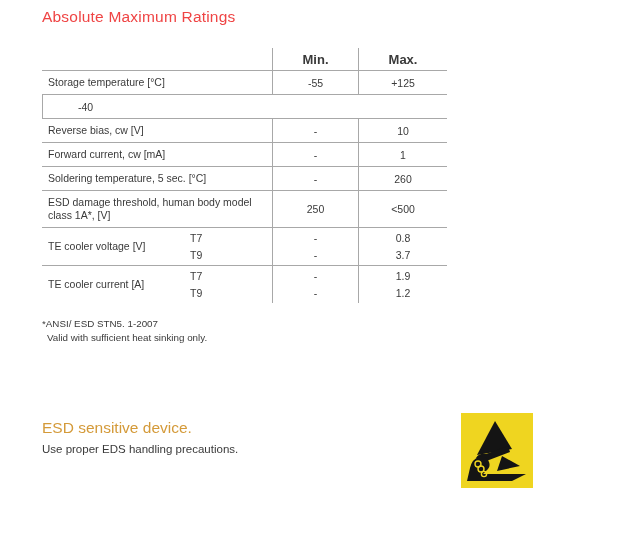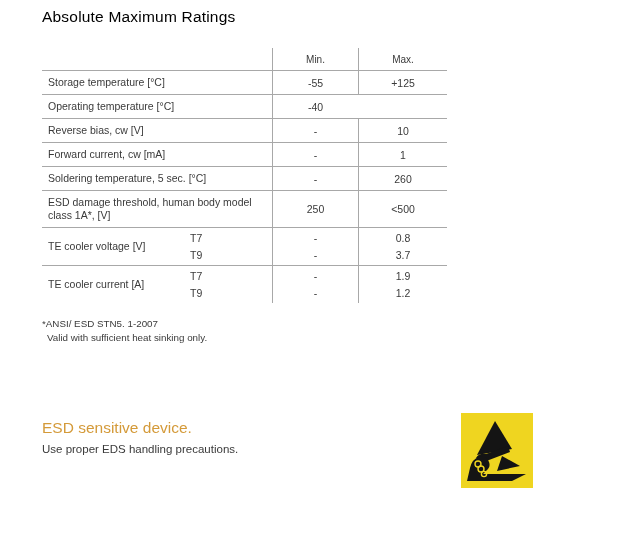--- a/index.html
+++ b/index.html
@@ -1,21 +1,21 @@
 <!DOCTYPE html>
 <html><head>
 <meta charset="utf-8">
 <style>
   * { margin: 0; padding: 0; box-sizing: border-box; }
   html, body { width: 625px; height: 541px; background: #ffffff; overflow: hidden; }
   body { font-family: "Liberation Sans", sans-serif; color: #3a3a3a; position: relative; }
 
   .page-title {
     position: absolute; left: 42px; top: 8px;
-    font-size: 15.5px; font-weight: 400; color: #000000;
+    font-size: 15.5px; font-weight: 400; color: #ef4444;
     letter-spacing: 0.2px;
   }
 
   
   .ratings-table {
     position: absolute; left: 42px; top: 48px; width: 405px;
     font-size: 10.5px;
   }
   .trow { display: flex; width: 405px; border-bottom: 1px solid #a8a8a8; }
   .trow.last { border-bottom: none; }
@@ -23,21 +23,21 @@
   .h24 { height: 24px; }
   .h37 { height: 37px; }
   .h38 { height: 38px; }
   .cell { display: flex; align-items: center; }
   .cell.label {
     width: 230px; padding-left: 6px; padding-right: 4px;
     position: relative; line-height: 13px;
   }
   .cell.min  { width: 86px; border-left: 1px solid #a8a8a8; justify-content: center; text-align: center; }
   .cell.max  { width: 89px; border-left: 1px solid #a8a8a8; justify-content: center; text-align: right; }
-  .trow.header .cell.min, .trow.header .cell.max { font-weight: 400; font-size: 10px; }
+  .trow.header .cell.min, .trow.header .cell.max { font-weight: 700; font-size: 13px; }
   .variants {
     position: absolute; left: 148px; top: 50%; transform: translateY(-50%);
     display: flex; flex-direction: column; line-height: 17px;
   }
   .stack { display: flex; flex-direction: column; align-items: center; line-height: 17px; }
 
   
   .footnotes { position: absolute; left: 42px; top: 317px; font-size: 9.8px; line-height: 14px; color: #3a3a3a; }
   .footnotes .fn2 { padding-left: 5px; }
 
@@ -66,21 +66,20 @@
       <div class="cell max">Max.</div>
     </div>
 
     <div class="trow h24">
       <div class="cell label">Storage temperature [°C]</div>
       <div class="cell min">-55</div>
       <div class="cell max">+125</div>
     </div>
 
     <div class="trow h24">
-      <div class="cell label">Operating temperature [°C]</div>
       <div class="cell min">-40</div>
     </div>
 
     <div class="trow h24">
       <div class="cell label">Reverse bias, cw [V]</div>
       <div class="cell min">-</div>
       <div class="cell max">10</div>
     </div>
 
     <div class="trow h24">

